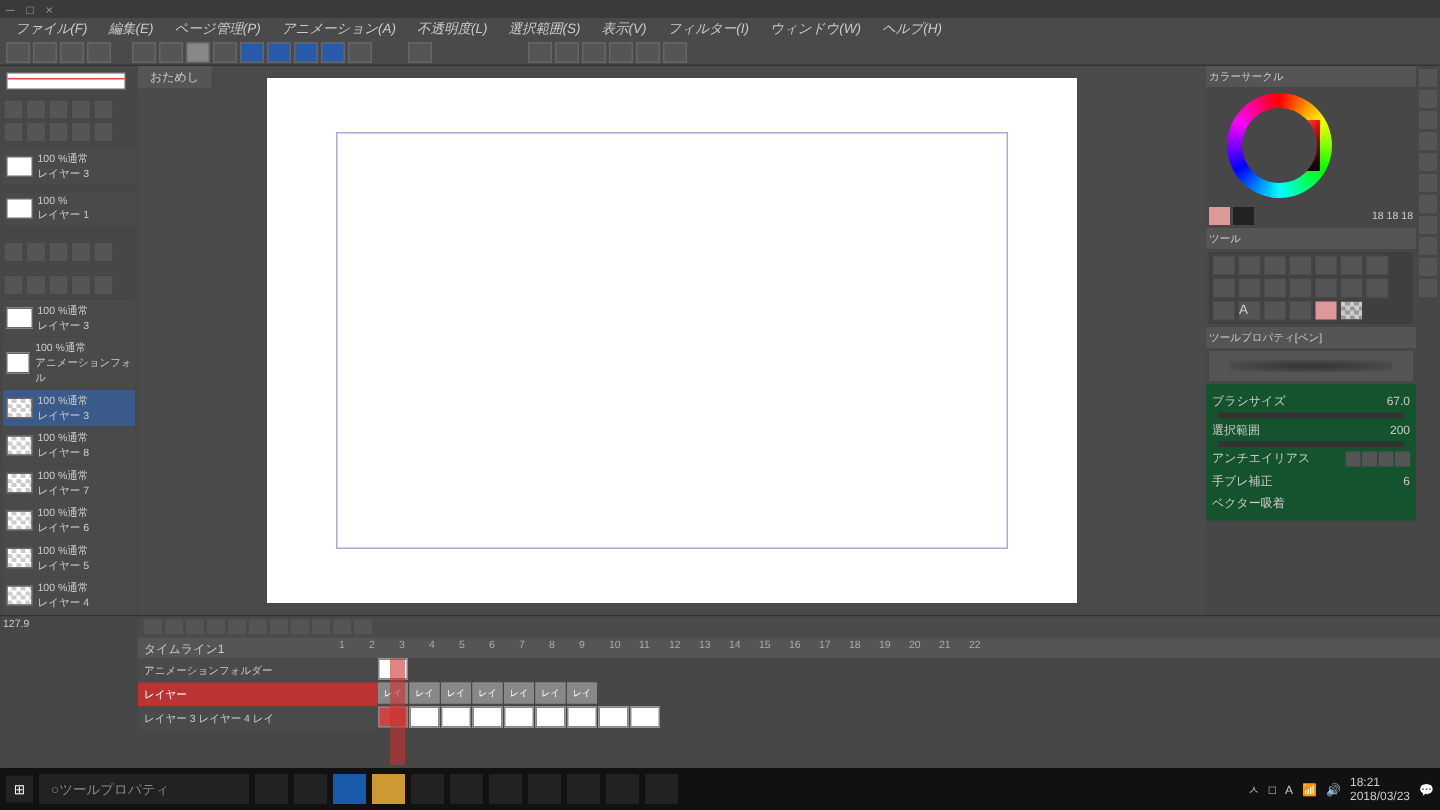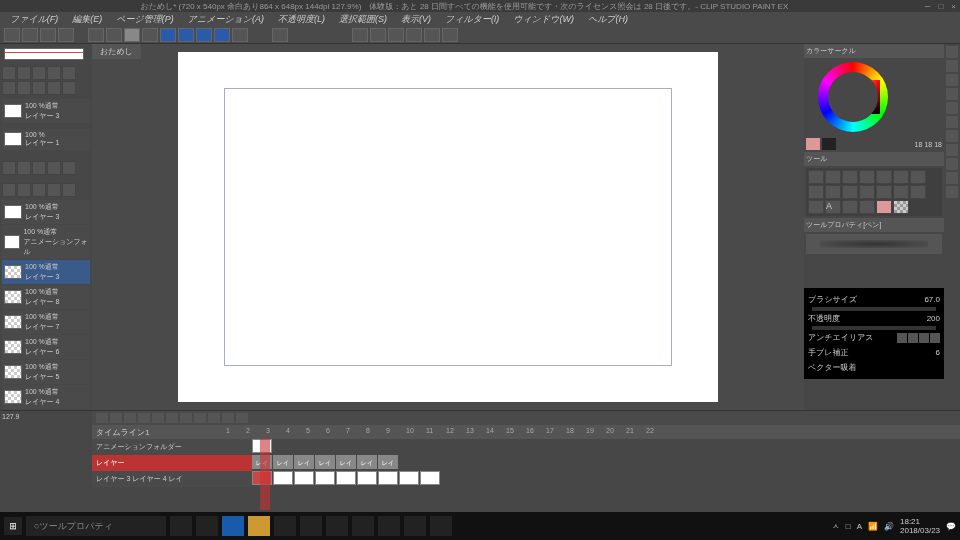--- a/index.html
+++ b/index.html
@@ -33,21 +33,21 @@
 .color-wheel { width: 90px; height: 70px; margin: 4px; position: relative; }
 .wheel { width: 70px; height: 70px; border-radius: 50%; background: conic-gradient(red,yellow,lime,cyan,blue,magenta,red); position: relative; margin: 0 auto; }
 .wheel::after { content:''; position:absolute; top:10px; left:10px; right:10px; bottom:10px; border-radius:50%; background:#474747; }
 .sq { position: absolute; top: 18px; left: 28px; width: 34px; height: 34px; background: linear-gradient(to top, black, transparent), linear-gradient(to right, white, red); }
 .swatch-row { display: flex; gap: 2px; padding: 2px; align-items: center; font-size: 7px; }
 .swatch { width: 14px; height: 12px; }
 .tool-grid { display: flex; flex-wrap: wrap; gap: 1px; padding: 2px; background: #3f3f3f; margin: 2px; }
 .tgb { width: 16px; height: 14px; background: #555; border: 1px solid #444; }
 .tgb.pink { background: #d99; }
 .tgb.checker { background: repeating-conic-gradient(#999 0 25%, #ccc 0 50%) 0 0/6px 6px; }
-.prop-panel { background: #000000; padding: 4px; font-size: 8px; margin-top: 32px; }
+.prop-panel { background: #14532d; padding: 4px; font-size: 8px; }
 .prop-row { display: flex; justify-content: space-between; align-items: center; padding: 2px 0; }
 .slider { height: 4px; background: #333; flex: 1; margin: 0 4px; position: relative; }
 .brush-preview { height: 20px; background: #555; margin: 2px; position: relative; }
 .brush-preview::after { content:''; position:absolute; top:50%; left:10%; right:10%; height:8px; background: radial-gradient(ellipse, #333, transparent); transform: translateY(-50%); }
 .timeline-area { height: 100px; background: #4a4a4a; border-top: 1px solid #333; display: flex; }
 .tl-left { width: 92px; background: #474747; }
 .tl-main { flex: 1; display: flex; flex-direction: column; }
 .tl-ruler { height: 10px; background: #555; font-size: 7px; color: #aaa; }
 .tl-controls { height: 14px; background: #4a4a4a; display: flex; align-items: center; gap: 2px; padding: 0 4px; }
 .tl-ctrl { width: 12px; height: 10px; background: #555; }
@@ -68,21 +68,20 @@
 .tbicon.edge { background: #1a5aaa; }
 .tbicon.folder { background: #cc9933; }
 .tray { margin-left: auto; display: flex; align-items: center; gap: 6px; font-size: 8px; color: #ccc; }
 .gridbox { display: flex; gap: 1px; }
 .smallbox { width: 10px; height: 10px; background: #555; }
 </style>
 </head>
 <body>
 
 <div class="titlebar">
-  <span class="title">おためし* (720 x 540px 余白あり864 x 648px 144dpi 127.9%)　体験版：あと 28 日間すべての機能を使用可能です・次のライセンス照会は 28 日後です。- CLIP STUDIO PAINT EX</span>
   <div class="winbtns">
     <span>─</span>
     <span>□</span>
     <span>×</span>
   </div>
 </div>
 
 <div class="menubar">
   <span>ファイル(F)</span>
   <span>編集(E)</span>
@@ -274,21 +273,21 @@
     </div>
     <div style="font-size:7px;padding:2px;background:#555">ツールプロパティ[ペン]</div>
     <div class="brush-preview"></div>
     <div class="prop-panel">
       <div class="prop-row">
           <span>ブラシサイズ</span>
           <span>67.0</span>
         </div>
       <div class="slider"></div>
       <div class="prop-row">
-          <span>不透明度</span>
+          <span>選択範囲</span>
           <span>200</span>
         </div>
       <div class="slider"></div>
       <div class="prop-row">
           <span>アンチエイリアス</span>
         <div class="gridbox">
             <span class="smallbox"></span>
             <span class="smallbox"></span>
             <span class="smallbox"></span>
             <span class="smallbox"></span>

